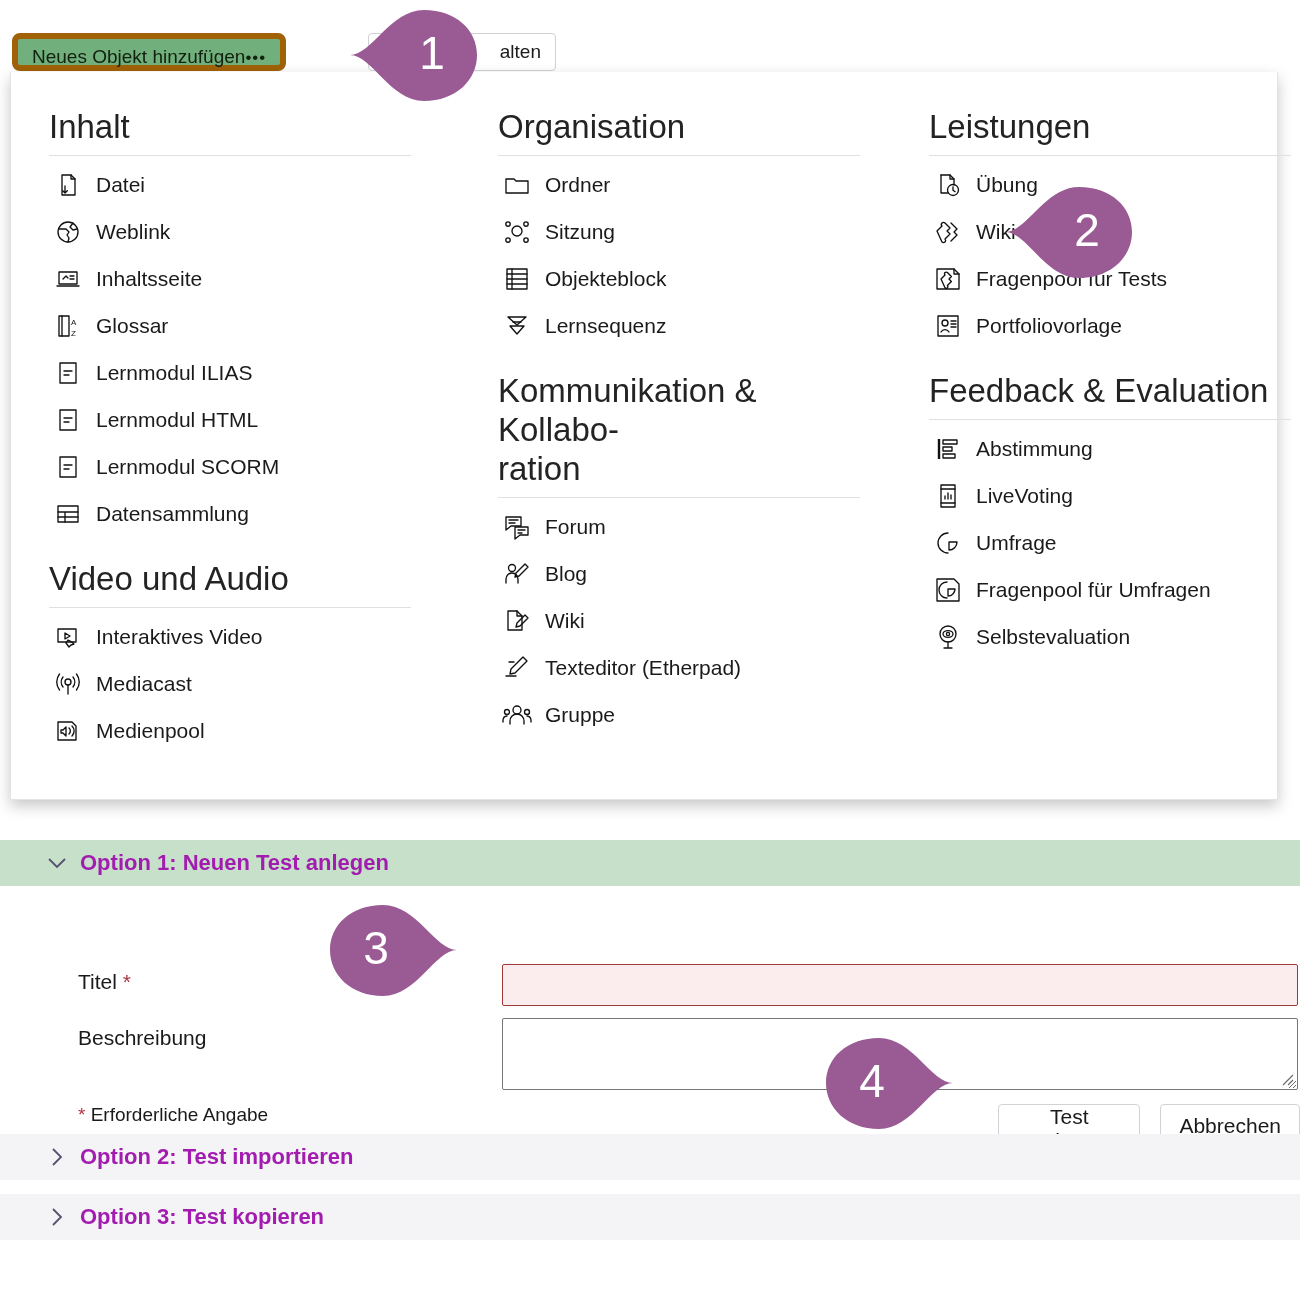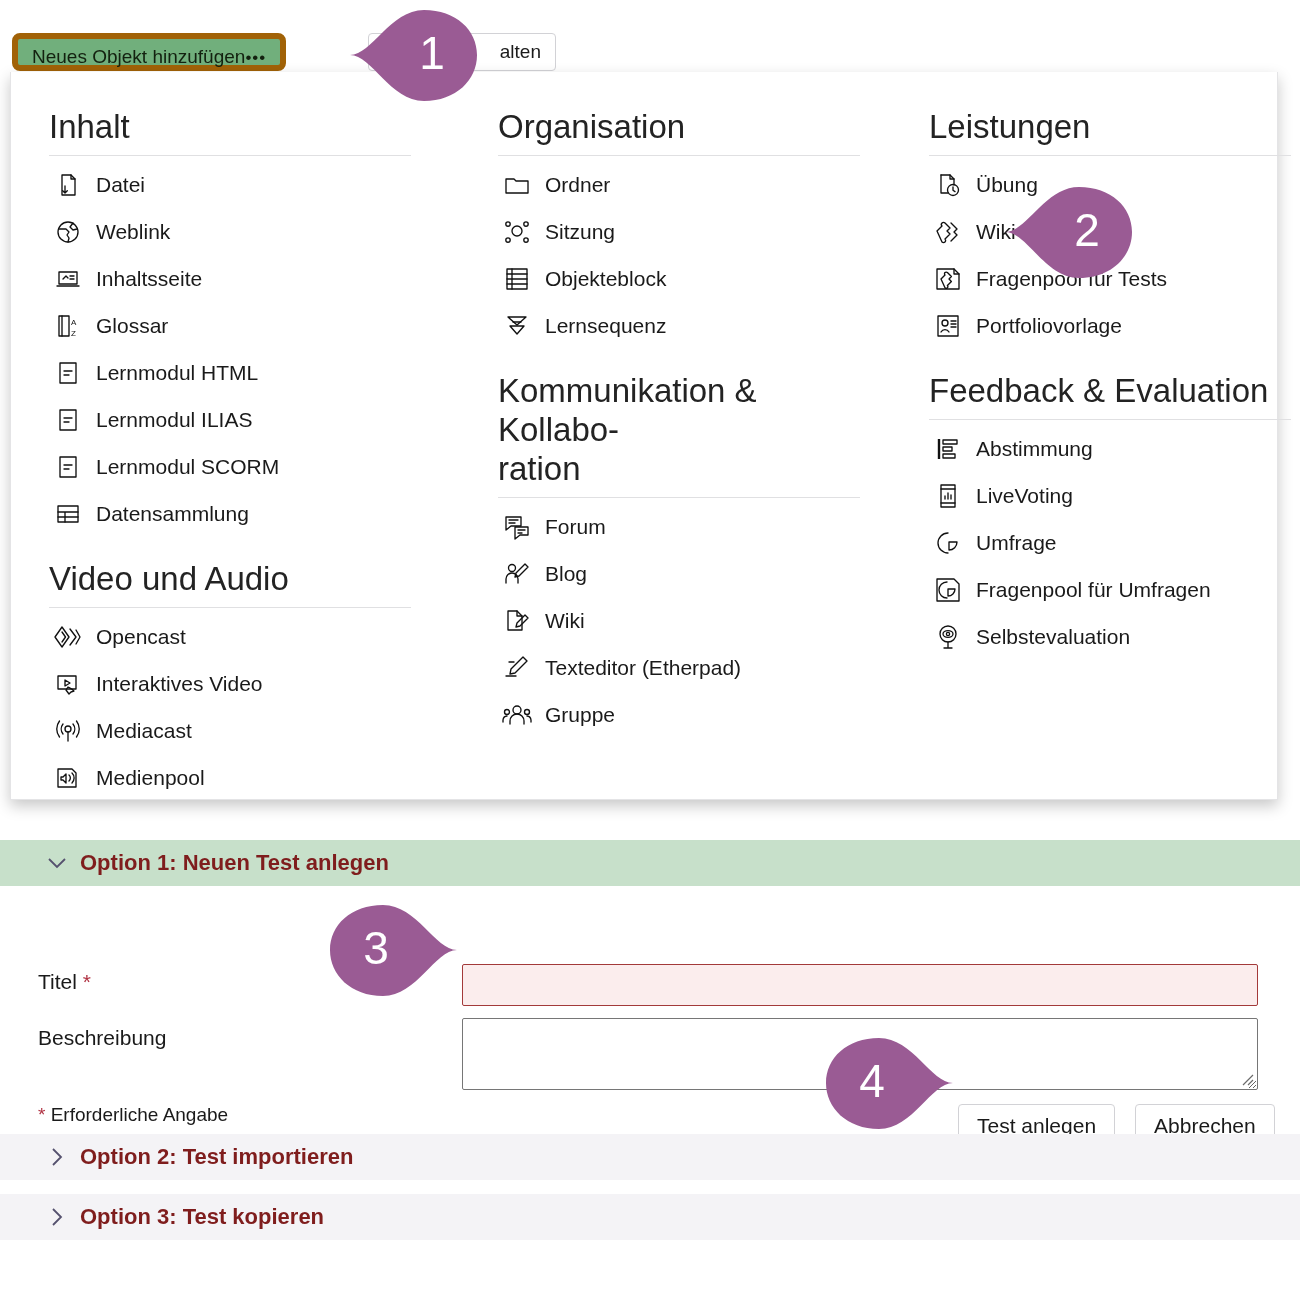--- a/index.html
+++ b/index.html
@@ -59,29 +59,29 @@
     width: 30px; height: 30px; flex: 0 0 30px;
     display: flex; align-items: center; justify-content: center;
   }
   .item .ic svg { display: block; }
   .item .lbl { font-size: 21px; color: #1a1a1a; white-space: nowrap; }
 
   
   .form-wrap { position: absolute; left: 0; top: 840px; width: 1300px; }
   .acc-head {
     position: relative; height: 46px; display: flex; align-items: center;
-    padding-left: 44px; font-size: 22px; font-weight: bold; color: #7f1d1d;
+    padding-left: 44px; font-size: 22px; font-weight: bold; color: #a21caf;
     cursor: pointer;
   }
   .acc-head.open { background: #c7e0ca; }
   .acc-head.closed { background: #f4f3f6; }
   .acc-head .chev { position: absolute; left: 46px; width: 22px; height: 22px; }
   .acc-head .acc-lbl { margin-left: 36px; }
 
-  .acc-body { position: relative; background: #ffffff; height: 248px; }
+  .acc-body { position: relative; background: #ffffff; height: 248px; margin-left: 40px; }
   .f-label {
     position: absolute; font-size: 21px; color: #1a1a1a;
   }
   .f-label .req { color: #b03343; }
   .lbl-titel { left: 38px; top: 84px; }
   .lbl-desc  { left: 38px; top: 140px; }
   .hint { position: absolute; left: 38px; top: 218px; font-size: 19px; color: #1a1a1a; }
   .hint .req { color: #b03343; }
 
   .inp-title {
@@ -181,30 +181,30 @@
               </span>
               <span class="lbl">Glossar</span>
             </div>
             <div class="item">
               <span class="ic">
                 <svg width="28" height="28" viewBox="0 0 28 28">
                   <path stroke="#111" fill="none" stroke-width="1.35" stroke-linejoin="round" stroke-linecap="round" d="M6 4h16v20H6z"></path>
                   <path stroke="#111" fill="none" stroke-width="1.35" stroke-linejoin="round" stroke-linecap="round" d="M10 12h8M10 16h5"></path>
                 </svg>
               </span>
-              <span class="lbl">Lernmodul HTML</span>
+              <span class="lbl">Lernmodul ILIAS</span>
             </div>
             <div class="item">
               <span class="ic">
                 <svg width="28" height="28" viewBox="0 0 28 28">
                   <path stroke="#111" fill="none" stroke-width="1.35" stroke-linejoin="round" stroke-linecap="round" d="M6 4h16v20H6z"></path>
                   <path stroke="#111" fill="none" stroke-width="1.35" stroke-linejoin="round" stroke-linecap="round" d="M10 12h8M10 16h5"></path>
                 </svg>
               </span>
-              <span class="lbl">Lernmodul ILIAS</span>
+              <span class="lbl">Lernmodul HTML</span>
             </div>
             <div class="item">
               <span class="ic">
                 <svg width="28" height="28" viewBox="0 0 28 28">
                   <path stroke="#111" fill="none" stroke-width="1.35" stroke-linejoin="round" stroke-linecap="round" d="M6 4h16v20H6z"></path>
                   <path stroke="#111" fill="none" stroke-width="1.35" stroke-linejoin="round" stroke-linecap="round" d="M10 12h8M10 16h5"></path>
                 </svg>
               </span>
               <span class="lbl">Lernmodul SCORM</span>
             </div>
@@ -214,31 +214,20 @@
                   <path stroke="#111" fill="none" stroke-width="1.35" stroke-linejoin="round" stroke-linecap="round" d="M4 6h20v16H4z"></path>
                   <path stroke="#111" fill="none" stroke-width="1.35" stroke-linejoin="round" stroke-linecap="round" d="M4 12h20M4 17h20M11 12v10"></path>
                 </svg>
               </span>
               <span class="lbl">Datensammlung</span>
             </div>
           </div>
           <div class="grp">
             <div class="grp-title">Video und Audio</div>
             <div class="grp-rule"></div>
-            <div class="item">
-              <span class="ic">
-                <svg width="30" height="28" viewBox="0 0 30 28">
-                  <path stroke="#111" fill="none" stroke-width="1.35" stroke-linejoin="round" stroke-linecap="round" d="M9 4l7 10-7 10-7-10z"></path>
-                  <path stroke="#111" fill="none" stroke-width="1.35" stroke-linejoin="round" stroke-linecap="round" d="M9 9l3.5 5L9 19"></path>
-                  <path stroke="#111" fill="none" stroke-width="1.35" stroke-linejoin="round" stroke-linecap="round" d="M17 6l6 8-6 8"></path>
-                  <path stroke="#111" fill="none" stroke-width="1.35" stroke-linejoin="round" stroke-linecap="round" d="M23 7l4 7-4 7"></path>
-                </svg>
-              </span>
-              <span class="lbl">Opencast</span>
-            </div>
             <div class="item">
               <span class="ic">
                 <svg width="28" height="28" viewBox="0 0 28 28">
                   <path stroke="#111" fill="none" stroke-width="1.35" stroke-linejoin="round" stroke-linecap="round" d="M4 6h18v13H4z"></path>
                   <path stroke="#111" fill="none" stroke-width="1.35" stroke-linejoin="round" stroke-linecap="round" d="M11 10l5 3-5 3z"></path>
                   <path stroke="#111" fill="none" stroke-width="1.35" stroke-linejoin="round" stroke-linecap="round" d="M14 17c2 1 5 2 6 4l-3 1-2 2-3-4z"></path>
                 </svg>
               </span>
               <span class="lbl">Interaktives Video</span>
             </div>

